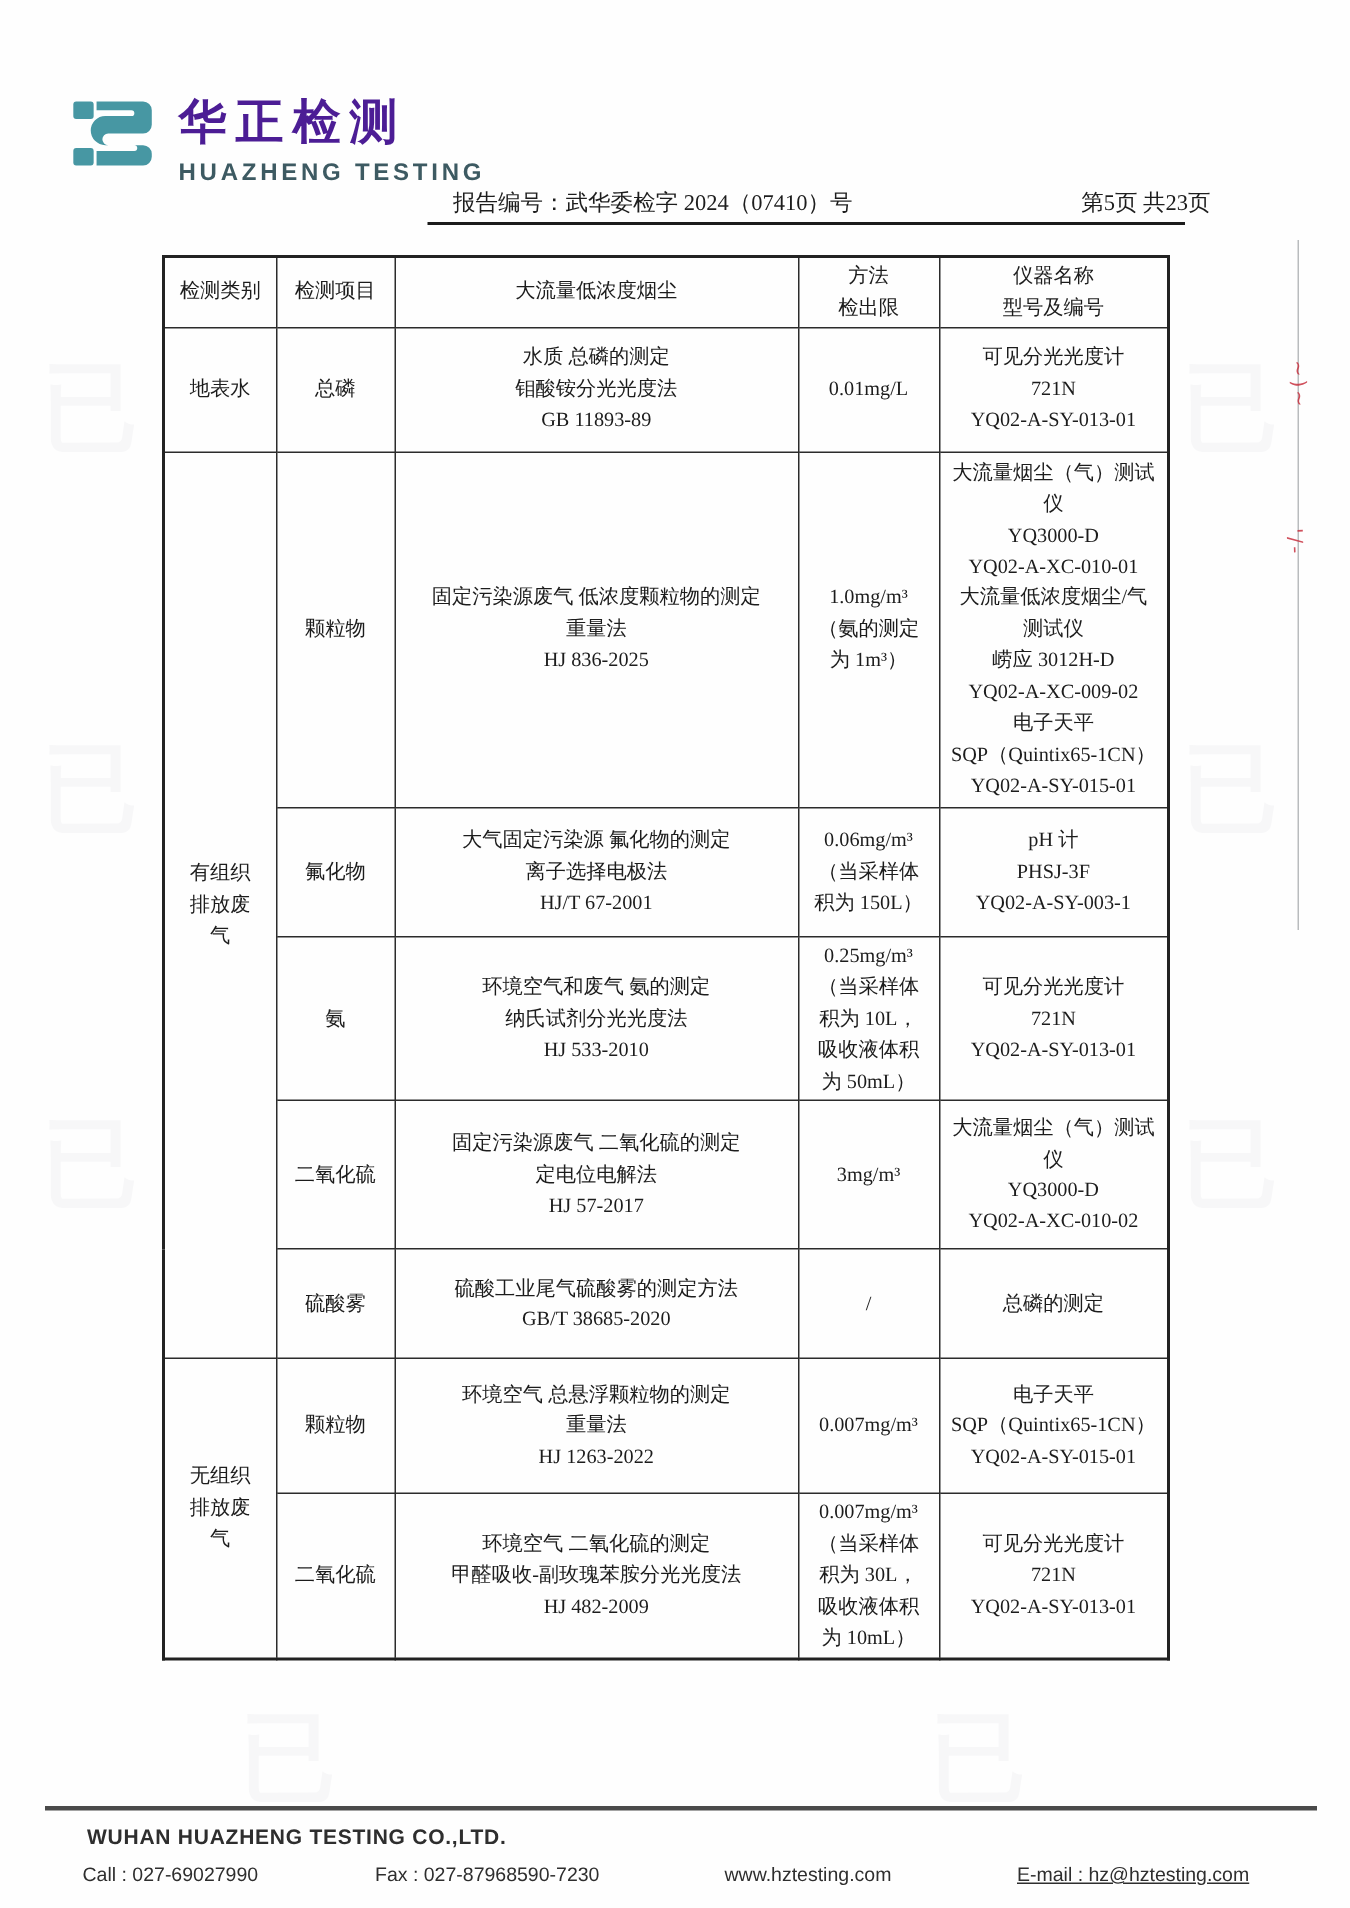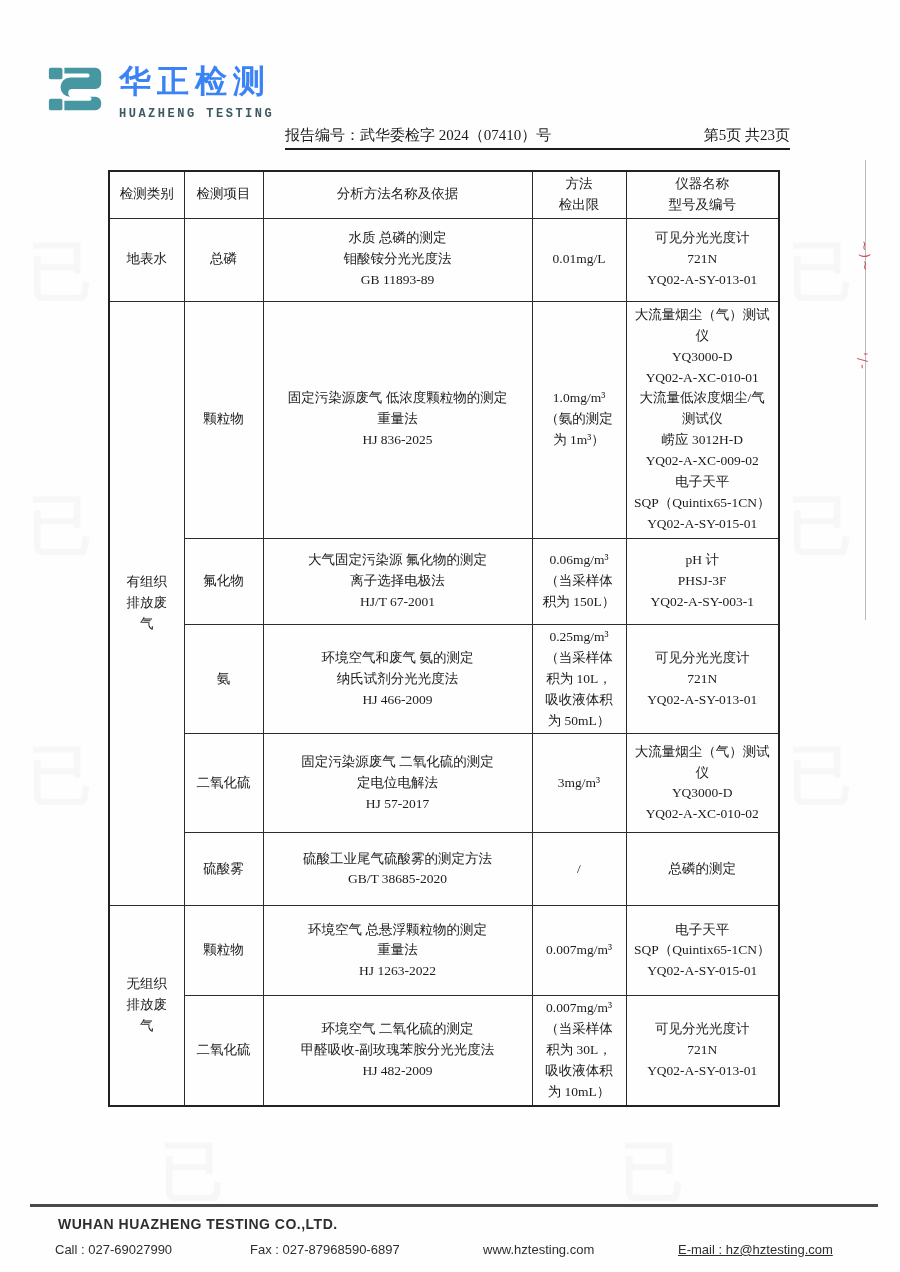--- a/index.html
+++ b/index.html
@@ -6,26 +6,26 @@
   .page{
     position:relative;width:900px;height:1272px;margin:0 auto;
     background:#fefefe;overflow:hidden;
     font-family:"Liberation Serif","DejaVu Serif",serif;
     color:#222;
   }
   
   .logo{position:absolute;left:45px;top:58px;display:flex;align-items:flex-start;}
   .logo-icon{width:62px;height:62px;margin-right:12px;}
   .logo-text{display:flex;flex-direction:column;margin-top:2px;}
-  .logo-cn{font-size:32px;font-weight:bold;letter-spacing:6px;color:#3b82f6;
+  .logo-cn{font-size:32px;font-weight:bold;letter-spacing:6px;color:#4c1d95;
            font-family:"Liberation Serif","DejaVu Serif",serif;}
-  .logo-en{font-size:12px;font-weight:bold;letter-spacing:2.5px;color:#3d5a62;
-           margin-top:3px;font-family:Liberation Mono, monospace;}
-  
-  .report-line{position:absolute;left:285px;top:126px;width:505px;
+  .logo-en{font-size:16px;font-weight:bold;letter-spacing:2.5px;color:#3d5a62;
+           margin-top:3px;font-family:Liberation Sans, sans-serif;}
+  
+  .report-line{position:absolute;left:302px;top:126px;width:505px;
     display:flex;justify-content:space-between;align-items:flex-end;
     font-size:15px;color:#1d1d1d;}
   .report-rule{position:absolute;left:285px;top:148px;width:505px;height:2px;background:#1b1b1b;}
   
   table.report{
     position:absolute;left:108px;top:170px;width:670px;
     border-collapse:collapse;table-layout:fixed;
     font-size:13.5px;color:#1c1c1c;border-radius:28px;
   }
   table.report td,table.report th{
@@ -97,21 +97,21 @@
       <col class="c1">
         <col class="c2">
         <col class="c3">
         <col class="c4">
         <col class="c5">
     </colgroup>
     <tbody>
         <tr class="hrow">
       <th>检测类别</th>
       <th>检测项目</th>
-      <th>分析方法名称及依据</th>
+      <th>大流量低浓度烟尘</th>
       <th class="pre">方法
 检出限</th>
       <th class="pre">仪器名称
 型号及编号</th>
     </tr>
 
     <tr class="r1">
       <td class="pre">地表水</td>
       <td>总磷</td>
       <td class="pre">水质 总磷的测定
@@ -157,21 +157,21 @@
 积为 150L）</td>
       <td class="pre">pH 计
 PHSJ-3F
 YQ02-A-SY-003-1</td>
     </tr>
 
     <tr class="r4">
       <td>氨</td>
       <td class="pre">环境空气和废气 氨的测定
 纳氏试剂分光光度法
-HJ 466-2009</td>
+HJ 533-2010</td>
       <td class="pre">0.25mg/m³
 （当采样体
 积为 10L，
 吸收液体积
 为 50mL）</td>
       <td class="pre">可见分光光度计
 721N
 YQ02-A-SY-013-01</td>
     </tr>
 
@@ -224,19 +224,19 @@
 YQ02-A-SY-013-01</td>
     </tr>
   </tbody>
     </table>
 
   <div class="footer-rule"></div>
   <div class="footer">
     <div class="footer-company">WUHAN HUAZHENG TESTING CO.,LTD.</div>
     <div class="footer-contacts">
       <span class="fc fc-call">Call : 027-69027990</span>
-      <span class="fc fc-fax">Fax : 027-87968590-6897</span>
+      <span class="fc fc-fax">Fax : 027-87968590-7230</span>
       <span class="fc fc-web">www.hztesting.com</span>
       <span class="fc fc-mail">E-mail : hz@hztesting.com</span>
     </div>
   </div>
 
 </div>
 
 </body></html>

